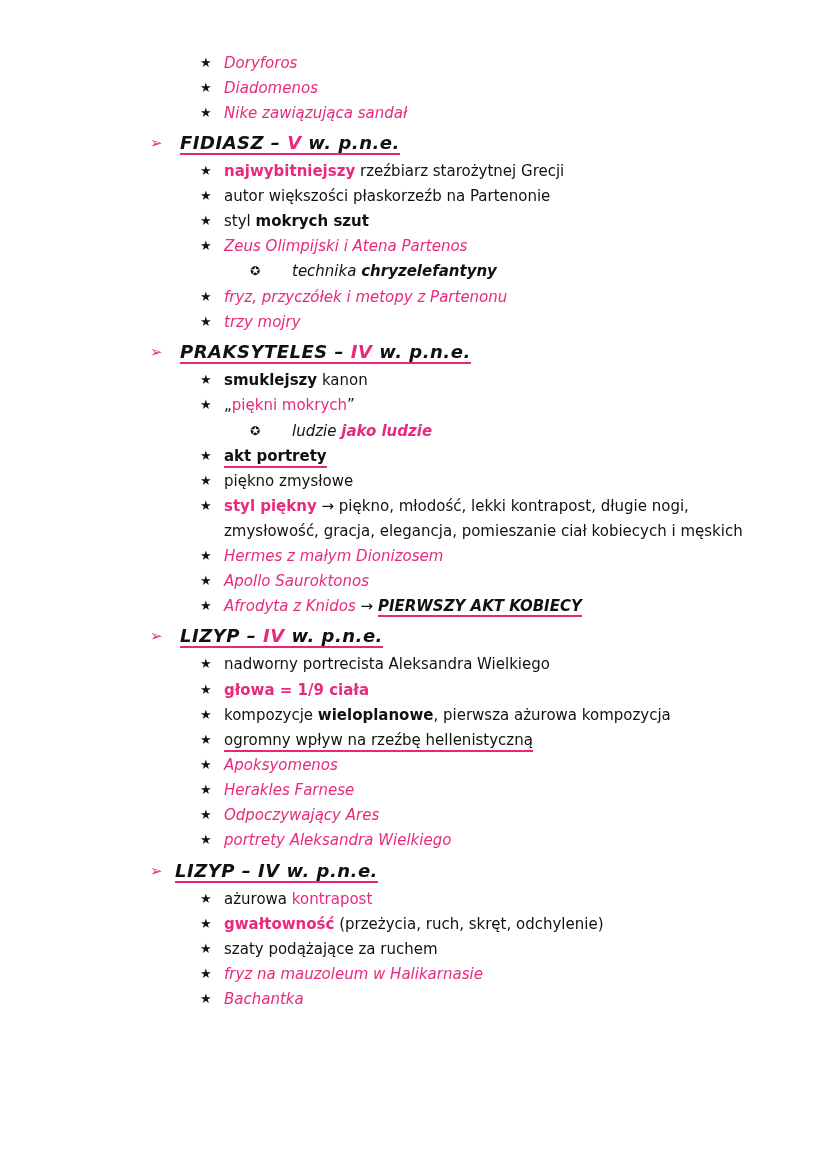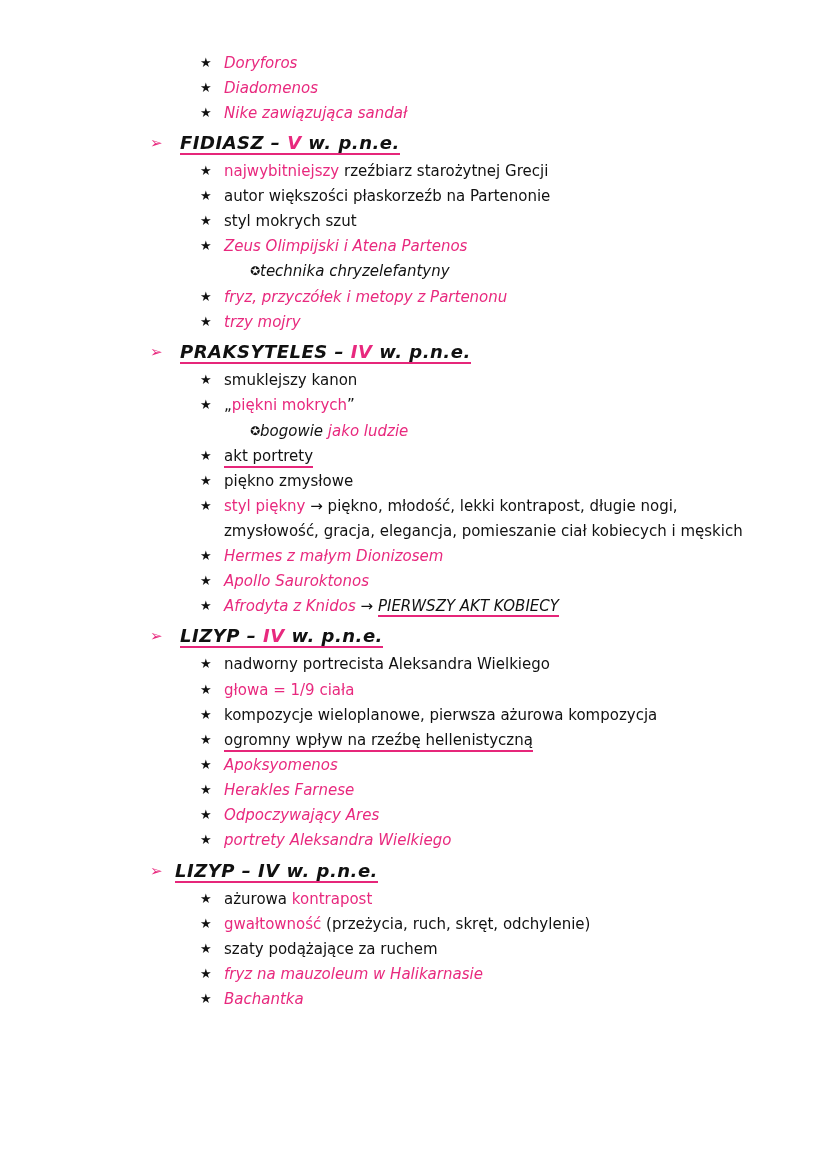--- a/index.html
+++ b/index.html
@@ -3,26 +3,26 @@
 <meta charset="utf-8">
 <style>
   html, body { margin:0; padding:0; background:#ffffff; }
   body { width:828px; height:1171px; position:relative; overflow:hidden;
     font-family:"DejaVu Sans", sans-serif; font-size:15px; color:#111; }
   .page { position:absolute; left:0; top:0; width:828px; height:1171px; }
   .row { position:absolute; white-space:nowrap; line-height:20px; }
   .star { position:absolute; left:200px; font-size:13px; color:#111; }
   .txt { position:absolute; left:224px; }
   .sub-bullet { position:absolute; left:250px; font-size:12px; color:#111; }
-  .sub-txt { position:absolute; left:260px; }
+  .sub-txt { position:absolute; left:292px; }
   .heading-arrow { position:absolute; left:150px; color:#e8297e; font-size:15px; }
   .heading { position:absolute; font-size:18px; font-weight:bold; font-style:italic;
      border-bottom:2px solid #e6267a; padding-bottom:0px; letter-spacing:0.5px; }
   .pink { color:#e8297e; }
-  .b { font-weight:normal; }
+  .b { font-weight:bold; }
   .i { font-style:italic; }
   .ul { border-bottom:2px solid #e6267a; }
 </style>
 </head>
 <body>
 
 <div class="page">
 
   <div class="row" style="top:53px">
     <span class="star">★</span>
@@ -87,21 +87,21 @@
   <div class="row" style="top:370px">
     <span class="star">★</span>
     <span class="txt"><span class="b">smuklejszy</span><span> kanon</span></span>
   </div>
   <div class="row" style="top:395px">
     <span class="star">★</span>
     <span class="txt"><span>„</span><span class="pink">piękni mokrych</span><span>”</span></span>
   </div>
   <div class="row" style="top:421px">
     <span class="sub-bullet">✪</span>
-    <span class="sub-txt i"><span>bogowie </span><span class="pink b">jako ludzie</span></span>
+    <span class="sub-txt i"><span>ludzie </span><span class="pink b">jako ludzie</span></span>
   </div>
   <div class="row" style="top:446px">
     <span class="star">★</span>
     <span class="txt b ul">akt portrety</span>
   </div>
   <div class="row" style="top:471px">
     <span class="star">★</span>
     <span class="txt">piękno zmysłowe</span>
   </div>
   <div class="row" style="top:496px">

